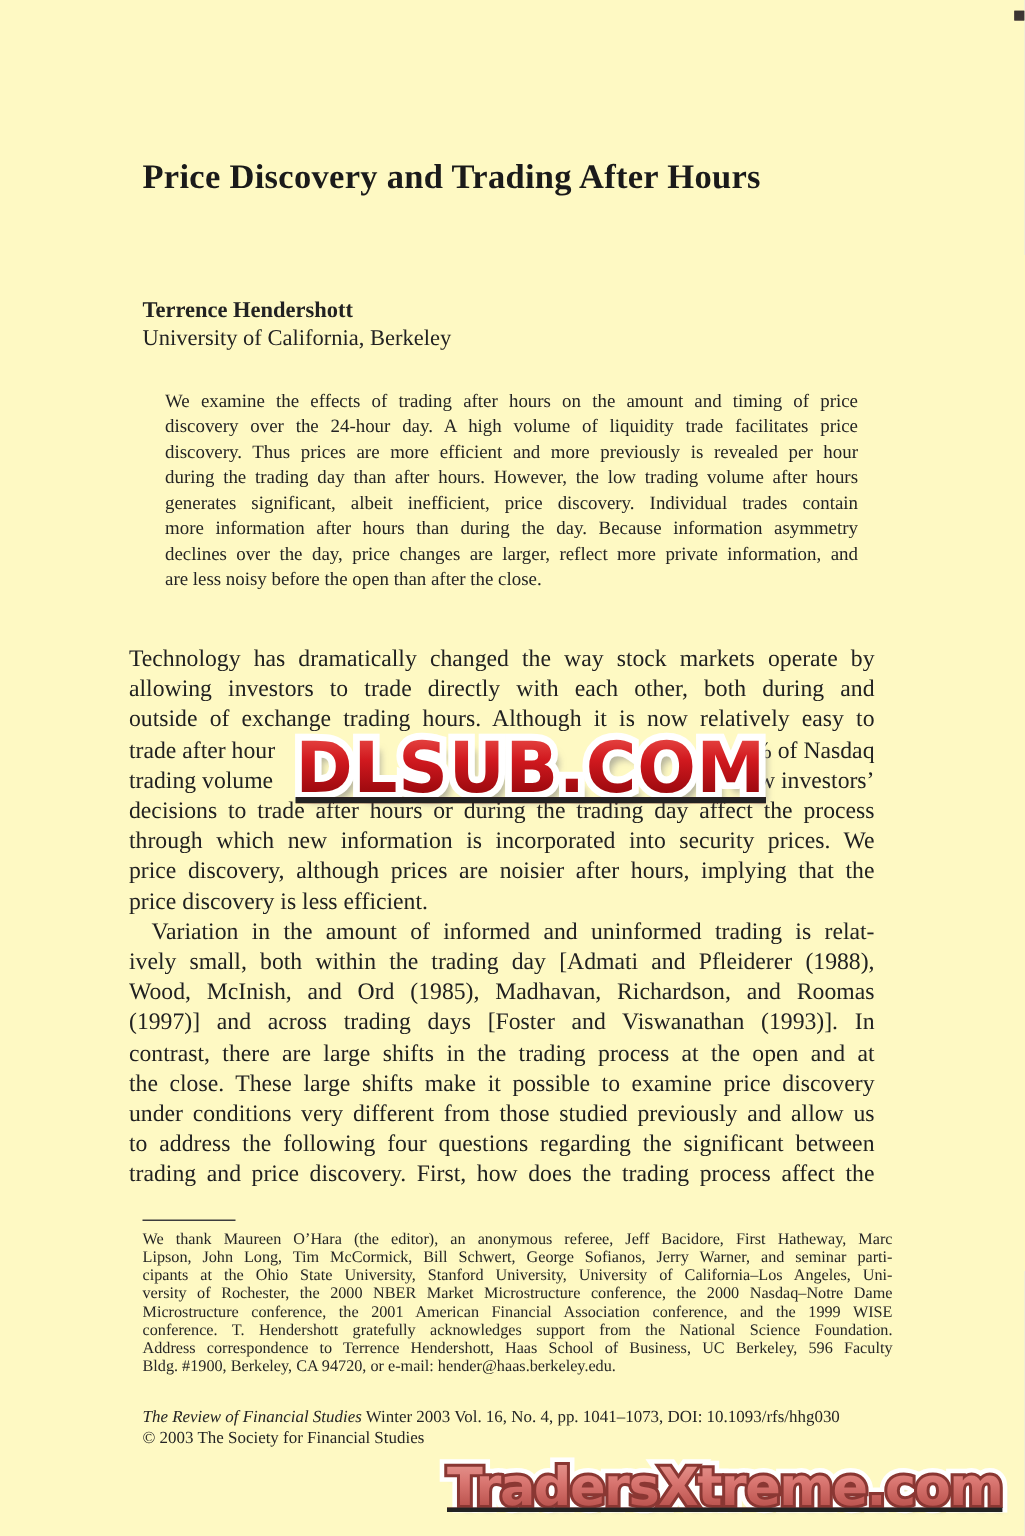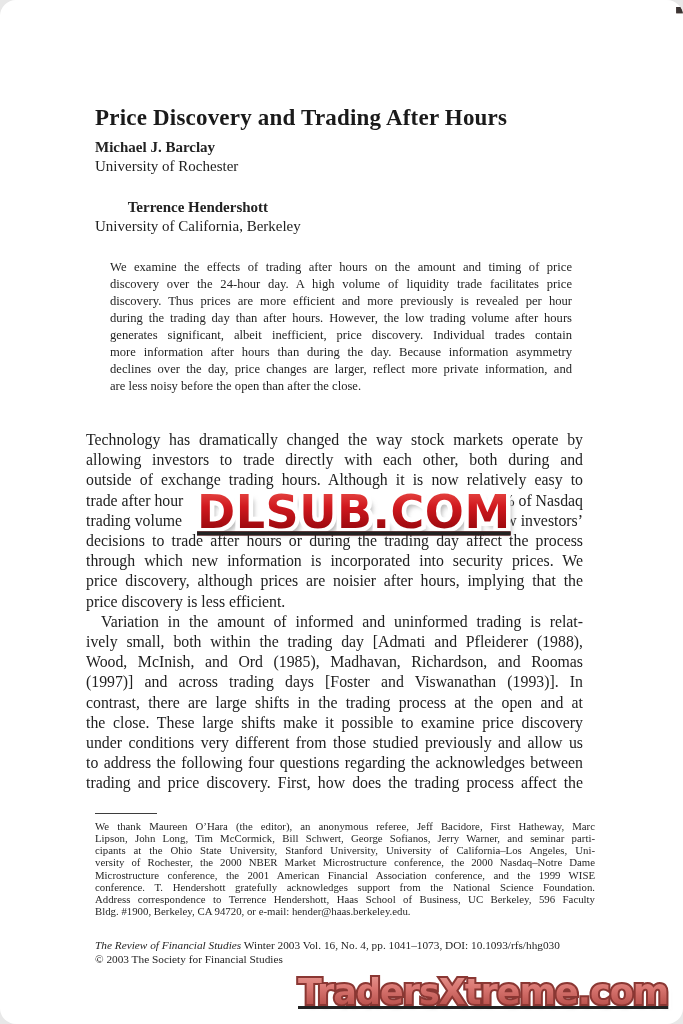--- a/index.html
+++ b/index.html
@@ -1,19 +1,19 @@
 <!DOCTYPE html>
 <html><head>
 <meta charset="utf-8">
 <style>
   html,body{margin:0;padding:0;background:#e8e8e8;}
   .page{
     position:relative;width:683px;height:1024px;margin:0 auto;
-    background:#ffffff;overflow:hidden;
-    font-family:"Liberation Serif","DejaVu Serif",serif;color:#222;border-radius:16px;
+    background:#fef9c3;overflow:hidden;
+    font-family:"Liberation Serif","DejaVu Serif",serif;color:#222;
   }
   
   .title{
     position:absolute;left:95px;top:90px;width:500px;
     font-size:23px;font-weight:bold;color:#1a1a1a;letter-spacing:.2px;
   }
   .author-block{position:absolute;left:95px;font-size:15px;line-height:19px;}
   .author-block .name{font-weight:bold;}
   .abstract{
     position:absolute;left:110px;top:259px;width:462px;
@@ -80,25 +80,21 @@
 
 <div class="page">
 
   <div class="wm wm-tc4s">
     <span class="layer base">TC4S.net</span>
     <span class="layer grad">TC4S.net</span>
   </div>
 
   <h1 class="title">Price Discovery and Trading After Hours</h1>
 
-  <div class="author-block" style="top:138px;">
-    <div class="name">Michael J. Barclay</div>
-    <div class="aff">University of Rochester</div>
-  </div>
-  <div class="author-block" style="top:198px;text-align:center;">
+  <div class="author-block" style="top:198px;">
     <div class="name">Terrence Hendershott</div>
     <div class="aff">University of California, Berkeley</div>
   </div>
 
   <div class="abstract">
       <div class="line">We examine the effects of trading after hours on the amount and timing of price</div>
       <div class="line">discovery over the 24-hour day. A high volume of liquidity trade facilitates price</div>
       <div class="line">discovery. Thus prices are more efficient and more previously is revealed per hour</div>
       <div class="line">during the trading day than after hours. However, the low trading volume after hours</div>
       <div class="line">generates significant, albeit inefficient, price discovery. Individual trades contain</div>
@@ -126,21 +122,21 @@
         <div class="line last">price discovery is less efficient.</div>
       </div>
     <div>
         <div class="line indent">Variation in the amount of informed and uninformed trading is relat-</div>
         <div class="line">ively small, both within the trading day [Admati and Pfleiderer (1988),</div>
         <div class="line">Wood, McInish, and Ord (1985), Madhavan, Richardson, and Roomas</div>
         <div class="line">(1997)] and across trading days [Foster and Viswanathan (1993)]. In</div>
         <div class="line">contrast, there are large shifts in the trading process at the open and at</div>
         <div class="line">the close. These large shifts make it possible to examine price discovery</div>
         <div class="line">under conditions very different from those studied previously and allow us</div>
-        <div class="line">to address the following four questions regarding the acknowledges between</div>
+        <div class="line">to address the following four questions regarding the significant between</div>
         <div class="line">trading and price discovery. First, how does the trading process affect the</div>
       </div>
   </div>
 
   <div class="fn-rule"></div>
   <div class="footnote">
       <div class="line">We thank Maureen O’Hara (the editor), an anonymous referee, Jeff Bacidore, First Hatheway, Marc</div>
       <div class="line">Lipson, John Long, Tim McCormick, Bill Schwert, George Sofianos, Jerry Warner, and seminar parti-</div>
       <div class="line">cipants at the Ohio State University, Stanford University, University of California–Los Angeles, Uni-</div>
       <div class="line">versity of Rochester, the 2000 NBER Market Microstructure conference, the 2000 Nasdaq–Notre Dame</div>

